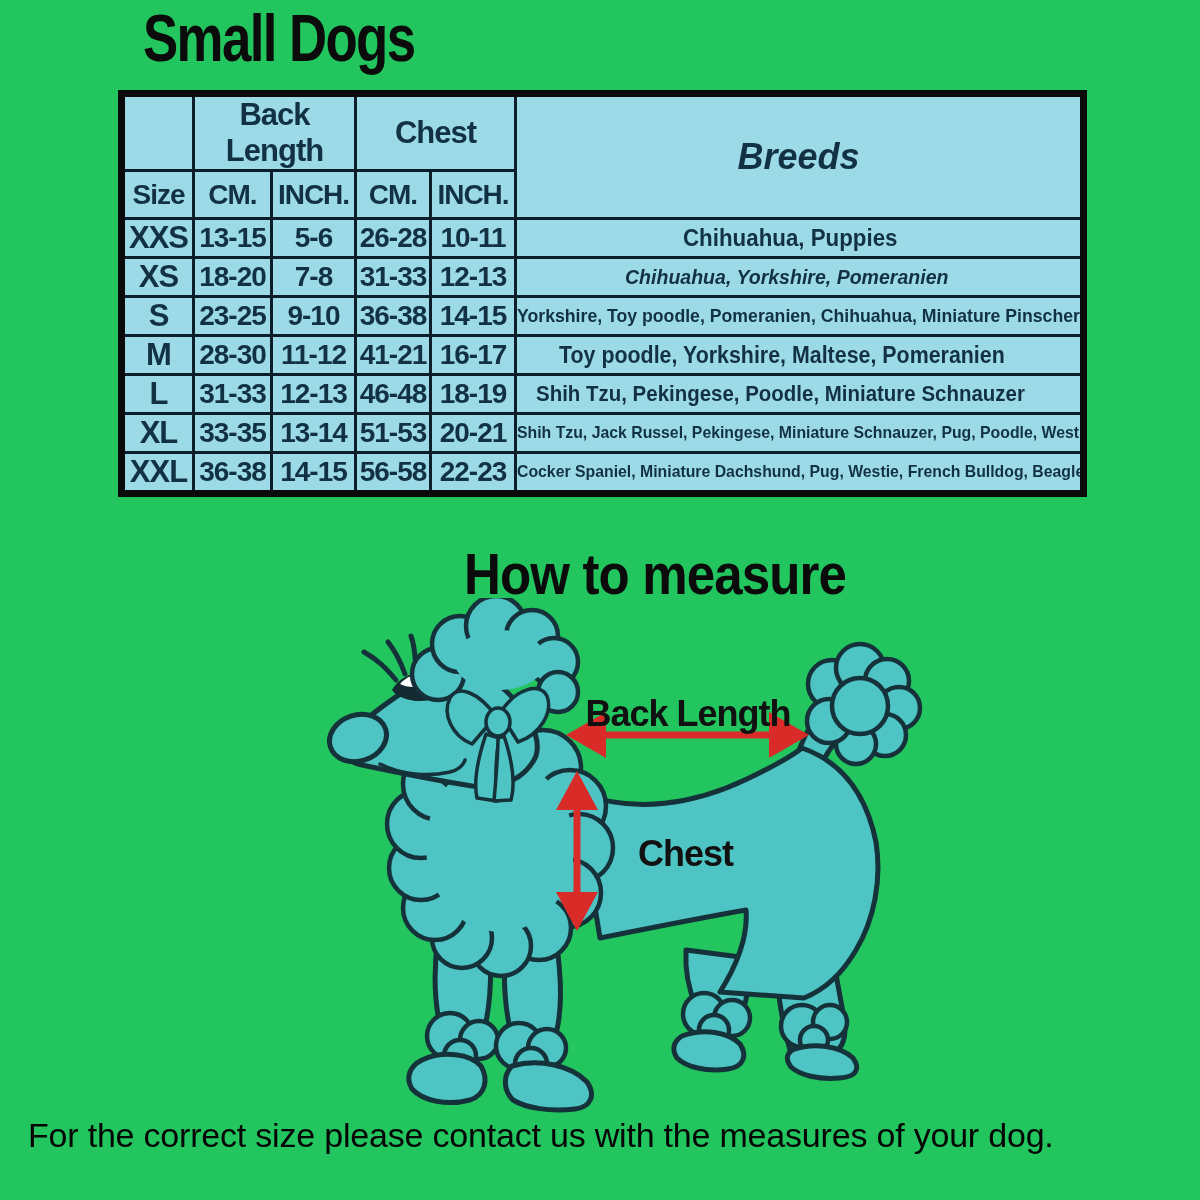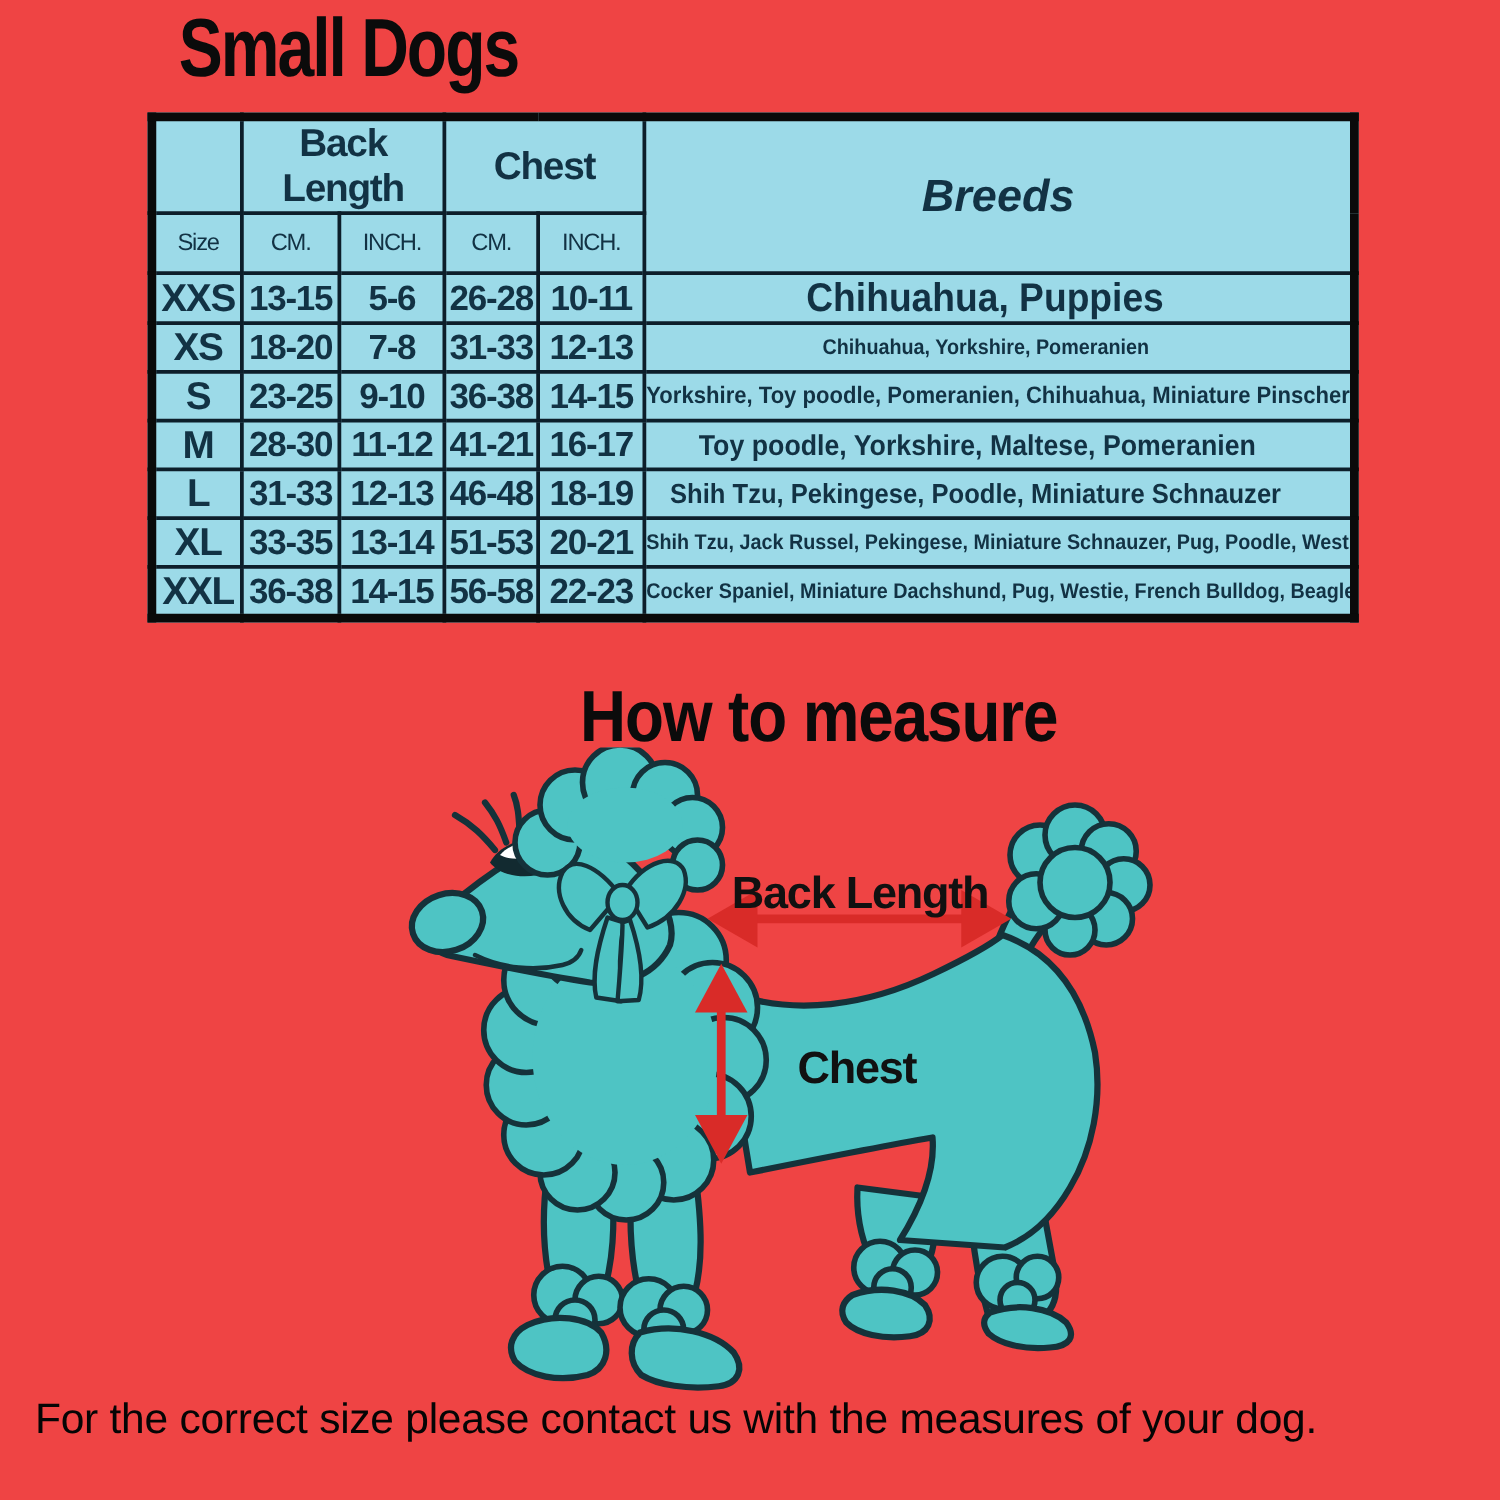--- a/index.html
+++ b/index.html
@@ -1,16 +1,16 @@
 <!DOCTYPE html>
 <html><head>
 <meta charset="utf-8">
 <style>
   html,body{margin:0;padding:0;background:#ffffff;}
-  #page{position:relative;width:1200px;height:1200px;background:#ef4444;overflow:hidden;
+  #page{position:relative;width:1200px;height:1200px;background:#22c55e;overflow:hidden;
         font-family:"Liberation Sans",sans-serif;}
 
   
   #main-title{position:absolute;left:143px;top:0px;font-size:66px;font-weight:bold;
               color:#0b0b0b;letter-spacing:-2px;transform:scaleX(.80);transform-origin:left top;
               white-space:nowrap;}
   #measure-title{position:absolute;left:390px;top:540px;width:530px;text-align:center;
               font-size:58px;font-weight:bold;color:#0b0b0b;letter-spacing:-1px;
               transform:scaleX(.88);transform-origin:center top;white-space:nowrap;}
 
@@ -18,28 +18,28 @@
   #size-table{position:absolute;left:118px;top:90px;border-collapse:collapse;
               table-layout:fixed;width:962px;background:#9cdae8;}
   #size-table{border:7px solid #0a0a0a;}
   #size-table th,#size-table td{border:3px solid #0c1e2a;padding:0;vertical-align:middle;
               text-align:center;color:#123244;overflow:hidden;}
   tr.hrow1{height:52px;}
   tr.hrow2{height:48px;}
   #size-table tbody tr{height:29px;}
   th.group{font-size:31px;font-weight:bold;letter-spacing:-1px;}
   th.breeds-h{font-size:36px;font-weight:bold;letter-spacing:0px;font-style:italic;}
-  th.red{color:#dd3a50;font-size:19px;font-weight:normal;letter-spacing:-1px;}
+  th.red{color:#dd3a50;font-size:28px;font-weight:bold;letter-spacing:-1px;}
   td.size{font-size:31px;font-weight:bold;letter-spacing:-1px;}
   td.num{font-size:28px;font-weight:bold;letter-spacing:-1px;}
   td.breeds{text-align:left;padding-left:6px;font-weight:bold;white-space:nowrap;}
   td.breeds span{display:inline-block;transform:scaleX(.93);transform-origin:left center;
               white-space:nowrap;}
-  tr.r0 td.breeds{font-size:32px;margin-top:40px;}
-  tr.r1 td.breeds{font-size:17px;}
+  tr.r0 td.breeds{font-size:24px;margin-top:40px;}
+  tr.r1 td.breeds{font-size:21px;font-style:italic;}
   tr.r2 td.breeds{font-size:19px;}
   tr.r3 td.breeds{font-size:23px;}
   tr.r4 td.breeds{font-size:22px;}
   tr.r5 td.breeds{font-size:17px;}
   tr.r6 td.breeds{font-size:17px;}
 
   
   #poodle-svg{position:absolute;left:300px;top:598px;width:700px;height:522px;}
   #poodle-svg .part{fill:#4ec4c4;stroke:#15323a;stroke-width:5;stroke-linejoin:round;}
   #poodle-svg .fluff circle{fill:#4ec4c4;stroke:#15323a;stroke-width:4.5;}

